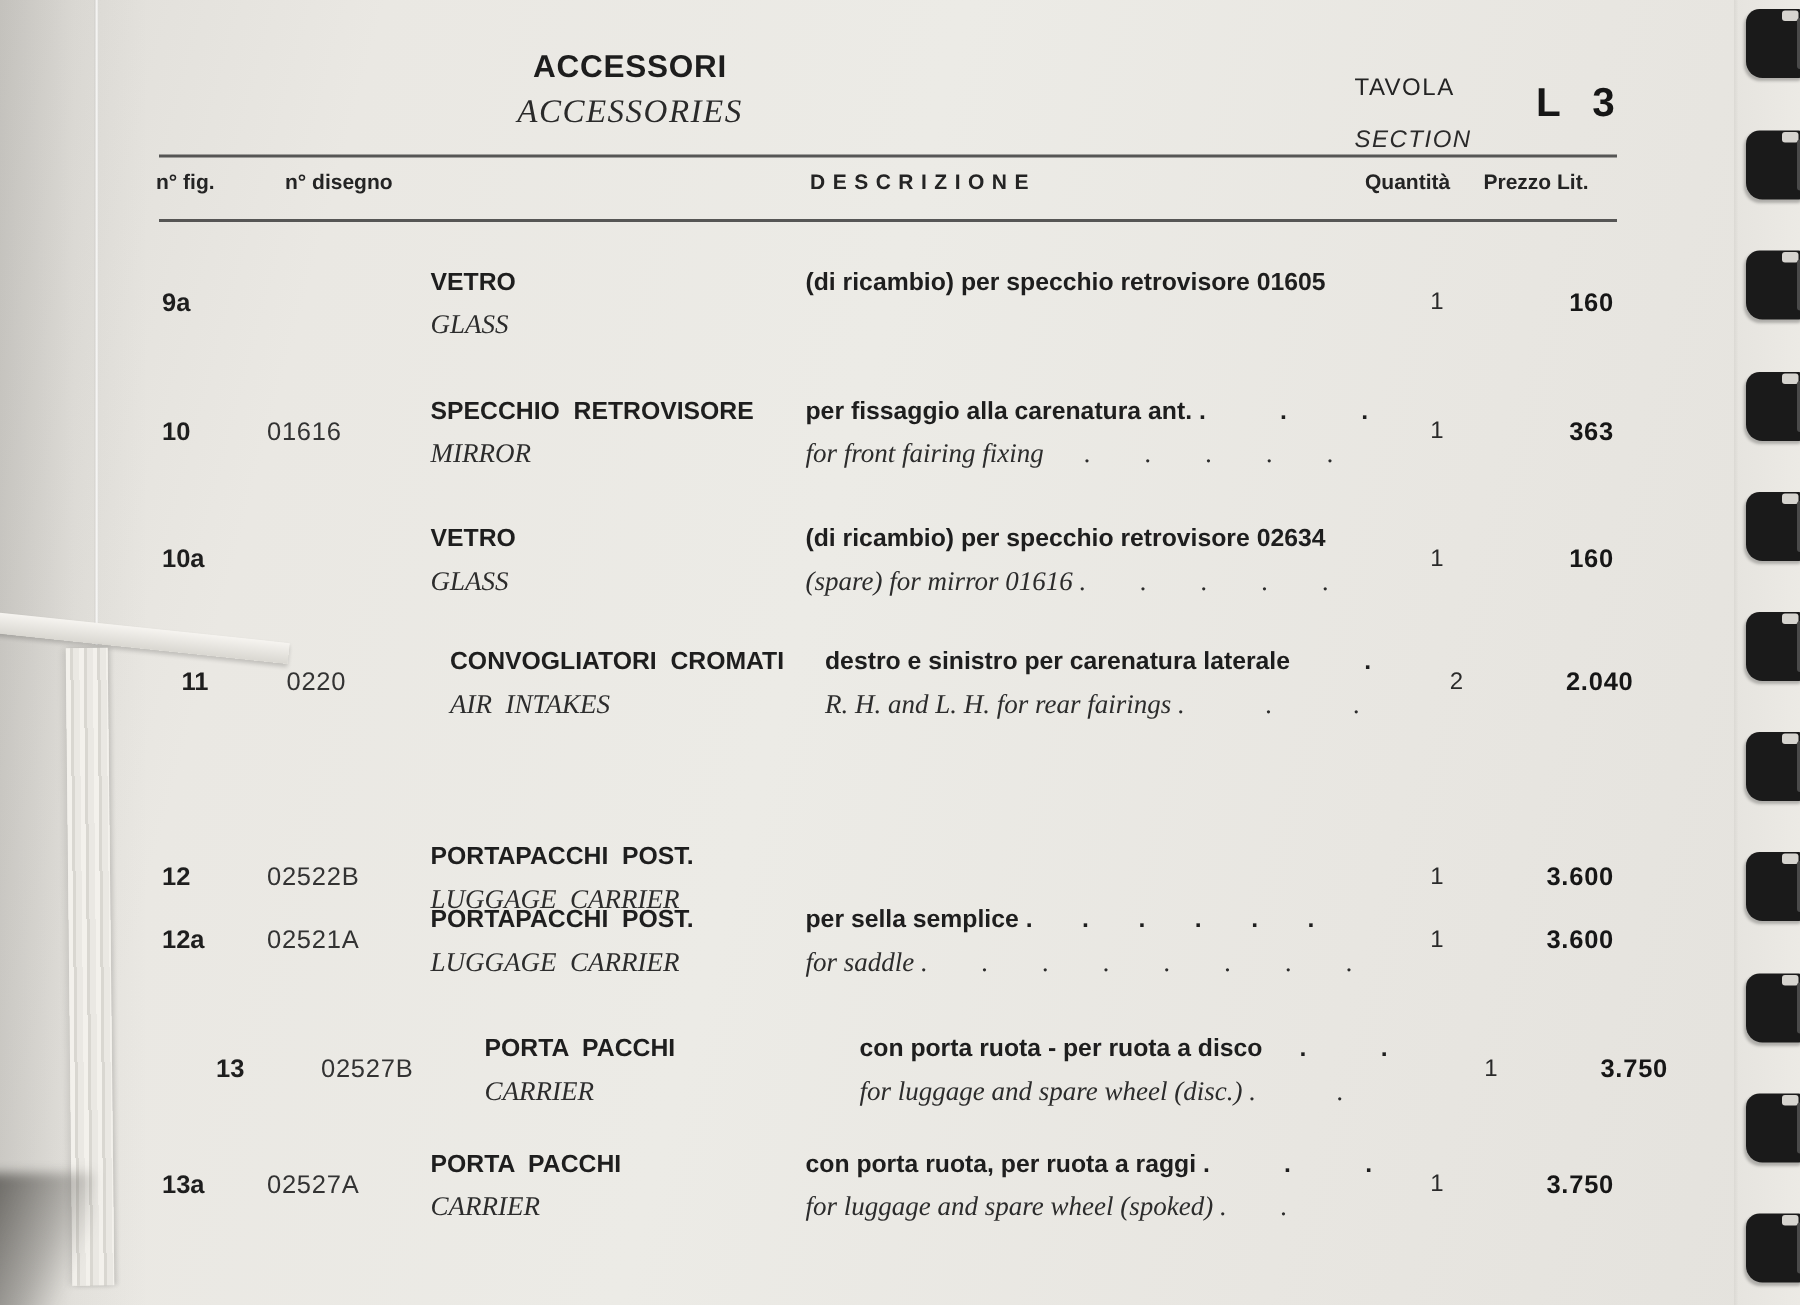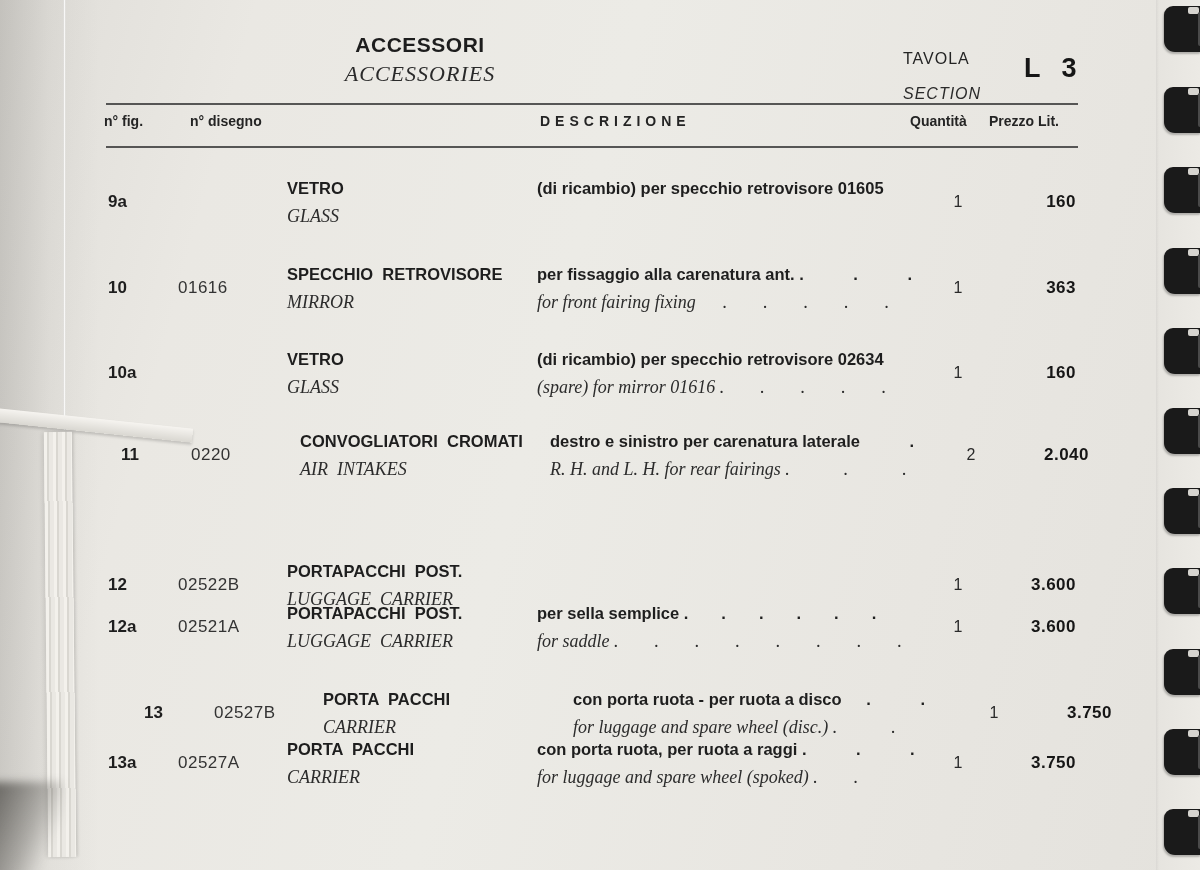--- a/index.html
+++ b/index.html
@@ -159,21 +159,21 @@
         <div class="cell c-price">3.600</div>
       </div>
       <div class="row" style="top: 685px; margin-left: 36px;">
         <div class="cell c-fig">13</div>
         <div class="cell c-drw">02527B</div>
         <div class="cell c-name"><div class="line-it">PORTA  PACCHI</div><div class="line-en">CARRIER</div></div>
         <div class="cell c-desc"><div class="line-it">con porta ruota - per ruota a disco  .   .</div><div class="line-en">for luggage and spare wheel (disc.) .   .</div></div>
         <div class="cell c-qty">1</div>
         <div class="cell c-price">3.750</div>
       </div>
-      <div class="row" style="top: 735px;">
+      <div class="row" style="top: 762px;">
         <div class="cell c-fig">13a</div>
         <div class="cell c-drw">02527A</div>
         <div class="cell c-name"><div class="line-it">PORTA  PACCHI</div><div class="line-en">CARRIER</div></div>
         <div class="cell c-desc"><div class="line-it">con porta ruota, per ruota a raggi .   .   .</div><div class="line-en">for luggage and spare wheel (spoked) .  .</div></div>
         <div class="cell c-qty">1</div>
         <div class="cell c-price">3.750</div>
       </div>
     </div>
 
 </div>

